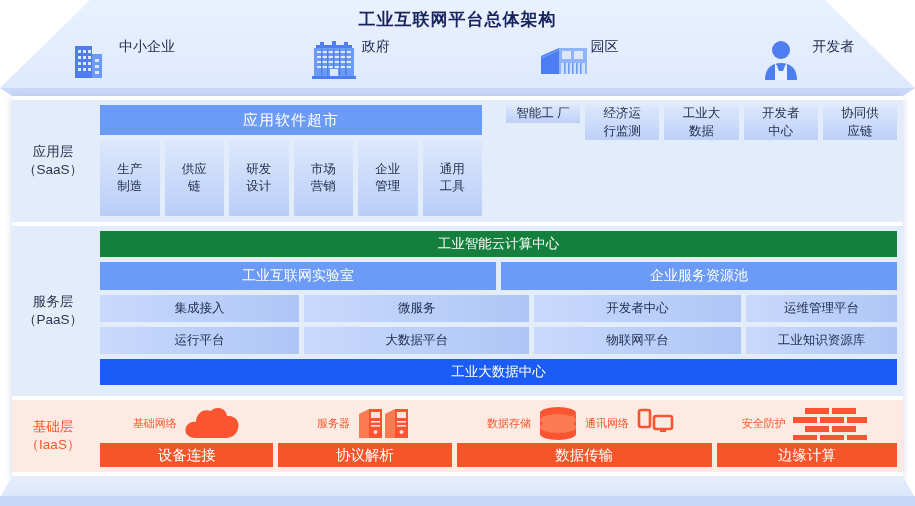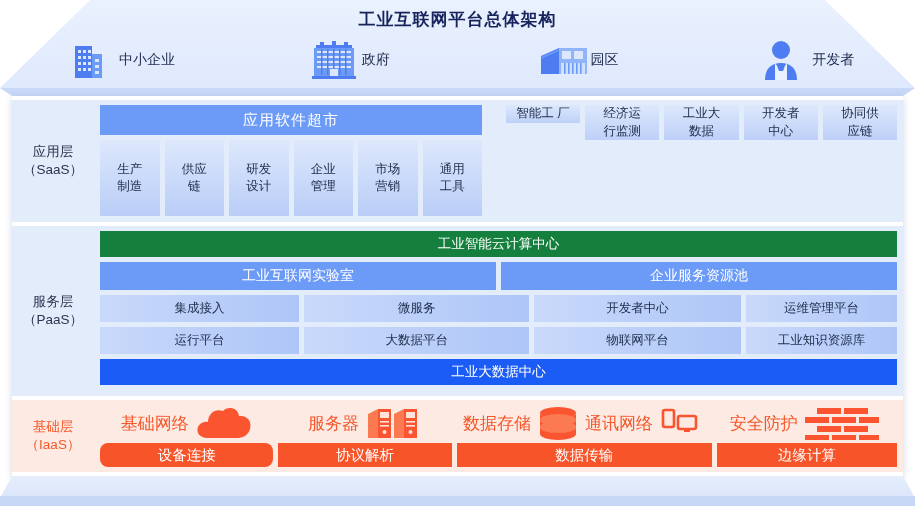--- a/index.html
+++ b/index.html
@@ -29,21 +29,21 @@
     position: absolute; left: 0; top: 8px; width: 915px;
     text-align: center;
     font-size: 17px; font-weight: bold; color: #16235c;
     letter-spacing: 1px;
   }
   .persona-row {
     position: absolute; left: 0; top: 36px; width: 915px; height: 48px;
     display: flex; align-items: center;
   }
   .persona {
-    flex: 1; display: flex; align-items: center; justify-content: center; gap: 9px; margin-left: 12px;
+    flex: 1; display: flex; justify-content: center; gap: 9px; margin-left: 12px;
   }
   .persona .plabel { font-size: 14px; color: #1d2a4d; white-space: nowrap; }
   .persona .picon { width: 44px; height: 44px; position: relative; flex: none; }
 
   
   .body-panel {
     position: absolute; left: 12px; top: 96px; width: 891px; height: 380px;
     background: #ffffff;
     box-shadow: 0 2px 7px rgba(40,70,140,0.22);
   }
@@ -107,32 +107,32 @@
     display: flex; align-items: center; justify-content: center; font-size: 13.5px;
   }
 
   
   #iaas { top: 304px; height: 72px; background: #fdeae3; }
   #iaas .layer-label { background: #fdeae3; color: #f6572a; font-size: 13.5px; }
   #iaas .layer-body { background: #fdeae3; padding: 3px 6px 5px 6px;
                       display: flex; flex-direction: column; }
   .iaas-icons { height: 42px; display: flex; position: relative; }
   .iaas-grp { display: flex; align-items: center; justify-content: center; gap: 5px; }
-  .iaas-grp .ilabel { font-size: 17px; color: #f6572a; white-space: nowrap; }
+  .iaas-grp .ilabel { font-size: 11px; color: #f6572a; white-space: nowrap; }
   .iaas-grp .iicon { position: relative; flex: none; }
   .g1 { flex: 1.02; }
   .g2 { flex: 1.02; text-align: right; }
   .g3 { flex: 1.50; }
   .g4 { flex: 1.06; }
   .iaas-bars { display: flex; gap: 5px; height: 25px; }
   .ibar {
     background: #f8542a; color: #fff; font-size: 14.5px;
     display: flex; align-items: center; justify-content: center;
   }
-  .ibar.b1 { flex: 1.02; border-radius: 8px; }
+  .ibar.b1 { flex: 1.02; }
   .ibar.b2 { flex: 1.02; }
   .ibar.b3 { flex: 1.50; }
   .ibar.b4 { flex: 1.06; }
 
   
   .footer-trap {
     position: absolute; left: 0; top: 476px; width: 915px; height: 22px;
     background: linear-gradient(180deg,#e6eefc 0%, #dbe6fb 100%);
     clip-path: polygon(12px 0, 903px 0, 915px 22px, 0 22px);
   }
@@ -273,28 +273,28 @@
               </span>
             </div>
             <div class="app-tile">
               <span>
                 <span>研发</span><br>
                 <span>设计</span>
               </span>
             </div>
             <div class="app-tile">
               <span>
+                <span>市场</span><br>
+                <span>营销</span>
+              </span>
+            </div>
+            <div class="app-tile">
+              <span>
                 <span>企业</span><br>
                 <span>管理</span>
-              </span>
-            </div>
-            <div class="app-tile">
-              <span>
-                <span>市场</span><br>
-                <span>营销</span>
               </span>
             </div>
             <div class="app-tile">
               <span>
                 <span>通用</span><br>
                 <span>工具</span>
               </span>
             </div>
           </div>
         </div>

